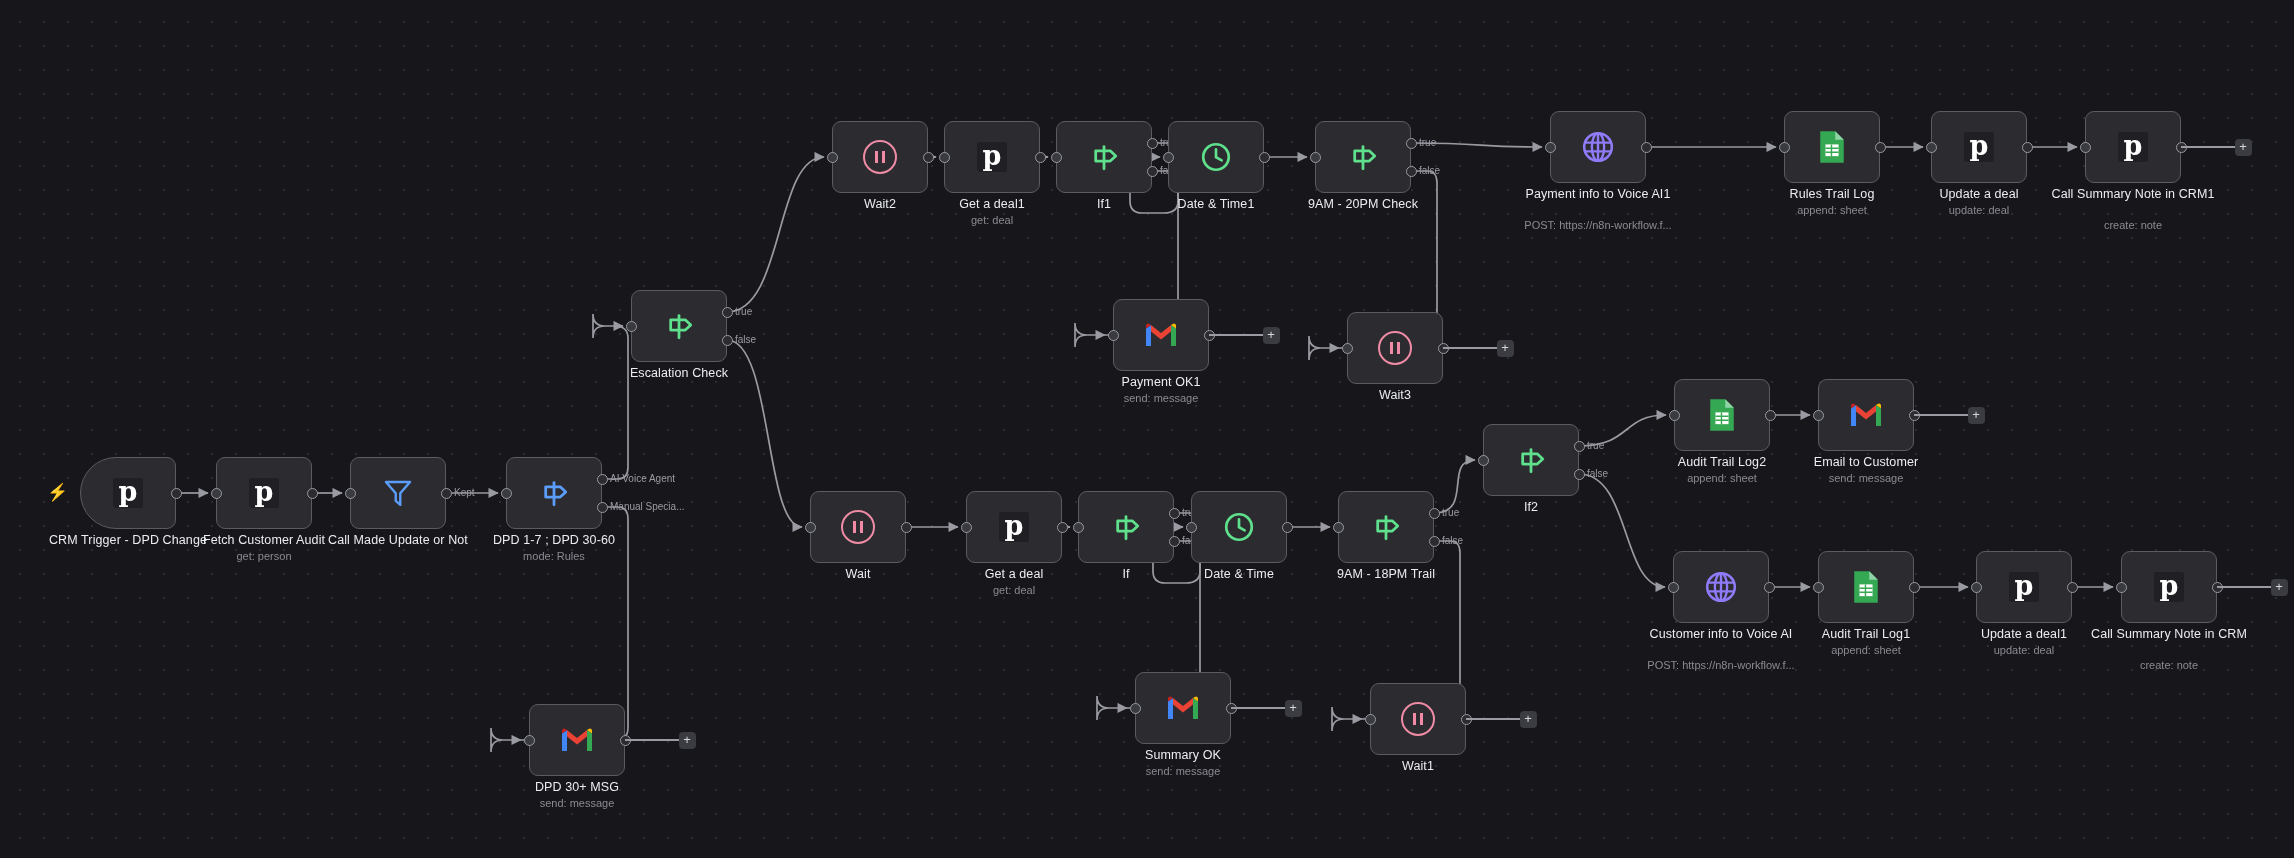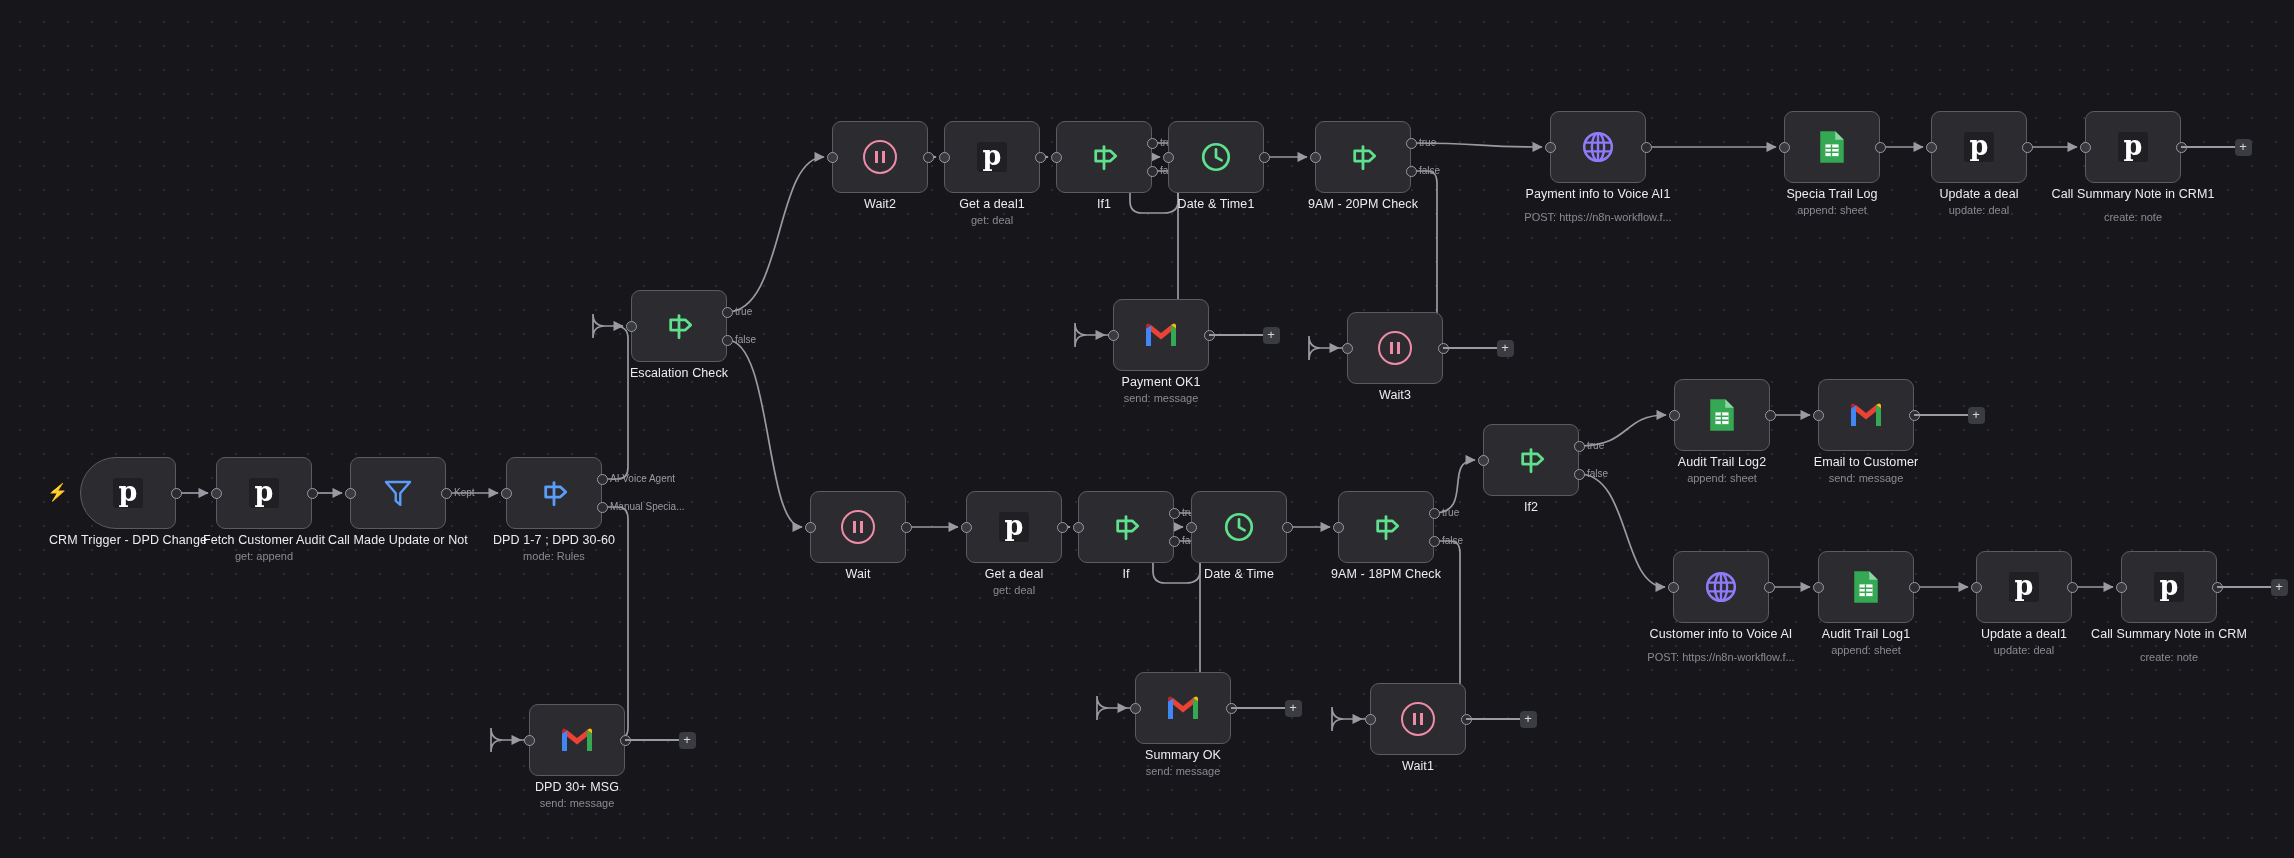--- a/index.html
+++ b/index.html
@@ -74,21 +74,21 @@
     position: absolute;
     left: -100px;
     width: 200px;
     text-align: center;
     color: #8a8a92;
     font-size: 11px;
     line-height: 13px;
     white-space: pre-line;
   }
   .node .subcaption.l1 { top: 57px; }
-  .node .subcaption.l2 { top: 64px; }
+  .node .subcaption.l2 { top: 72px; }
 
   
   .port {
     position: absolute;
     width: 11px; height: 11px;
     margin-left: -5.5px; margin-top: -5.5px;
     border-radius: 50%;
     background: #2b2b30;
     border: 1.6px solid #9a9aa2;
     box-sizing: border-box;
@@ -203,21 +203,21 @@
         <div class="bolt" style="left: -74px; top: 0px;">⚡</div>
         <div class="port out" style="left: 48px; top: 0px;"></div>
       </div>
       <div class="node" style="left: 264px; top: 493px;">
         <div class="box">
           <div class="glyph">
             <div class="g-pipedrive">p</div>
           </div>
         </div>
         <div class="caption">Fetch Customer Audit</div>
-        <div class="subcaption l1">get: append</div>
+        <div class="subcaption l1">get: person</div>
         <div class="port in" style="left: -48px; top: 0px;"></div>
         <div class="port out" style="left: 48px; top: 0px;"></div>
       </div>
       <div class="node" style="left: 398px; top: 493px;">
         <div class="box">
           <div class="glyph">
             <svg width="34" height="34" viewBox="0 0 24 24">
               <path d="M3.5 4.2 H20.5 L13.6 12.2 V20.4 L10.4 17.6 V12.2 Z" fill="none" stroke="#5b9df9" stroke-width="1.7" stroke-linejoin="round"></path>
             </svg>
           </div>
@@ -401,21 +401,21 @@
         <div class="box">
           <div class="glyph">
             <svg width="30" height="34" viewBox="0 0 22 26">
               <path d="M2 1 H13.5 L20 7.5 V25 H2 Z" fill="#34a853"></path>
               <path d="M13.5 1 L20 7.5 H13.5 Z" fill="#8fd4a6"></path>
               <rect x="6" y="11" width="10" height="9" fill="#ffffff"></rect>
               <path d="M6 14 H16 M6 17 H16 M10.6 11 V20" stroke="#34a853" stroke-width="1.1"></path>
             </svg>
           </div>
         </div>
-        <div class="caption">Specia Trail Log</div>
+        <div class="caption">Rules Trail Log</div>
         <div class="subcaption l1">append: sheet</div>
         <div class="port in" style="left: -48px; top: 0px;"></div>
         <div class="port out" style="left: 48px; top: 0px;"></div>
       </div>
       <div class="node" style="left: 1979px; top: 147px;">
         <div class="box">
           <div class="glyph">
             <div class="g-pipedrive">p</div>
           </div>
         </div>
@@ -492,21 +492,21 @@
       </div>
       <div class="node" style="left: 1386px; top: 527px;">
         <div class="box">
           <div class="glyph">
             <svg width="36" height="34" viewBox="0 0 26 24">
               <path d="M13 4.5 V20.5" stroke="#5fe08c" stroke-width="2" stroke-linecap="round" fill="none"></path>
               <path d="M7 7.5 H17.5 L21.5 11.2 L17.5 14.9 H7 Z" fill="none" stroke="#5fe08c" stroke-width="2" stroke-linejoin="round"></path>
             </svg>
           </div>
         </div>
-        <div class="caption">9AM - 18PM Check</div>
+        <div class="caption">9AM - 18PM Trail</div>
         <div class="port in" style="left: -48px; top: 0px;"></div>
         <div class="port out" style="left: 48px; top: -14px;"></div>
         <div class="portlabel" style="left: 56px; top: -19px;">true</div>
         <div class="port out" style="left: 48px; top: 14px;"></div>
         <div class="portlabel" style="left: 56px; top: 9px;">false</div>
       </div>
       <div class="node" style="left: 1183px; top: 708px;">
         <div class="box">
           <div class="glyph">
             <svg width="36" height="28" viewBox="0 0 36 28">

